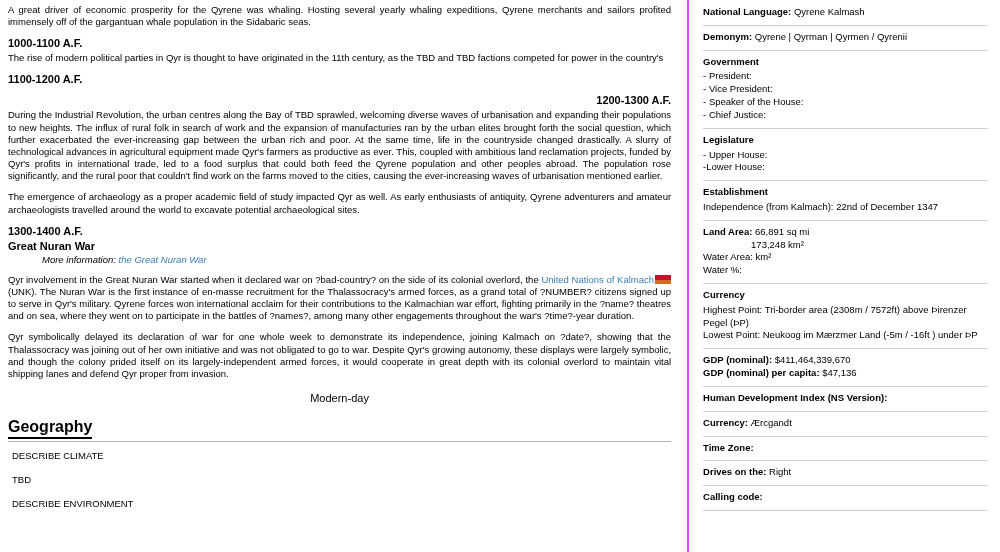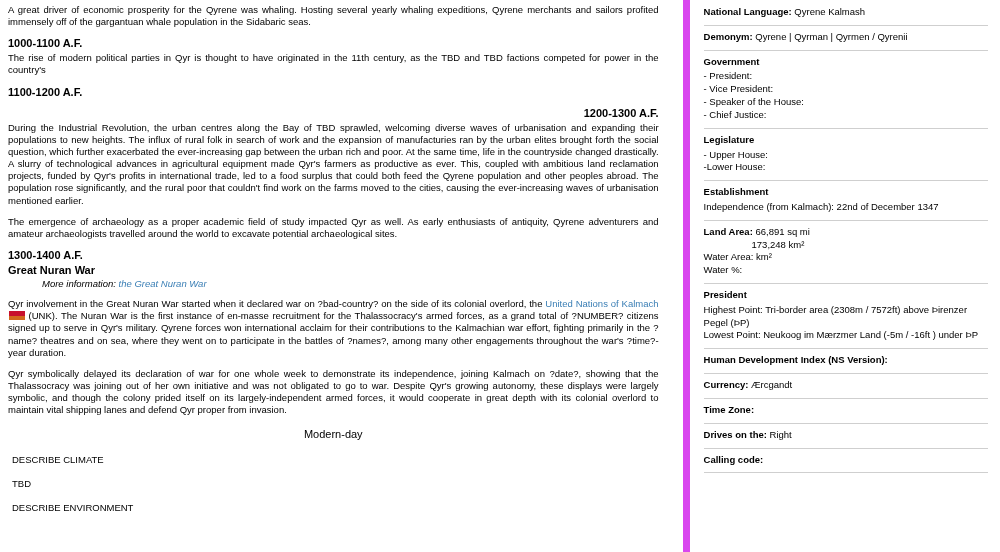--- a/index.html
+++ b/index.html
@@ -11,23 +11,23 @@
     color: #000000;
     overflow: hidden;
   }
   .page {
     display: flex;
     width: 1000px;
     height: 552px;
   }
   .left-col {
     width: 780px;
-    padding: 4px 24px 0 8px;
+    padding: 4px 16px 0 8px;
     overflow: hidden;
-    border-right: 7px solid #d946ef;
+    border-right: 2px solid #d946ef;
   }
   .right-col {
     width: 350px;
     padding: 4px 12px 0 14px;
     overflow: hidden;
   }
   p.body {
     font-size: 9.5px;
     line-height: 1.28;
     margin: 0 0 9px 0;
@@ -124,20 +124,21 @@
     </div>
 
     <p class="body">
       <span>Qyr involvement in the Great Nuran War started when it declared war on ?bad-country? on the side of its colonial overlord, the </span><a class="link" href="#">United Nations of Kalmach</a><span class="flag-chip"></span><span> (UNK). The Nuran War is the first instance of en-masse recruitment for the Thalassocracy's armed forces, as a grand total of ?NUMBER? citizens signed up to serve in Qyr's military. Qyrene forces won international acclaim for their contributions to the Kalmachian war effort, fighting primarily in the ?name? theatres and on sea, where they went on to participate in the battles of ?names?, among many other engagements throughout the war's ?time?-year duration.</span>
     </p>
 
     <p class="body">Qyr symbolically delayed its declaration of war for one whole week to demonstrate its independence, joining Kalmach on ?date?, showing that the Thalassocracy was joining out of her own initiative and was not obligated to go to war. Despite Qyr's growing autonomy, these displays were largely symbolic, and though the colony prided itself on its largely-independent armed forces, it would cooperate in great depth with its colonial overlord to maintain vital shipping lanes and defend Qyr proper from invasion.</p>
 
     <div class="modern">Modern-day</div>
 
+    <h2 class="section"><span class="inner">Geography</span></h2>
     <div class="ph">DESCRIBE CLIMATE</div>
     <div class="ph">TBD</div>
     <div class="ph">DESCRIBE ENVIRONMENT</div>
 
   </div>
 
   <div class="right-col">
 
     <div class="info-row">
       <span class="k">National Language:</span>
@@ -170,25 +171,33 @@
 
     <div class="info-row block">
       <span class="k" style="display:inline">Land Area:</span>
       <span class="v">66,891 sq mi</span>
       <span class="sub" style="margin-left:48px">173,248 km²</span>
       <span class="sub">Water Area: km²</span>
       <span class="sub">Water %:</span>
     </div>
 
     <div class="info-row block">
-      <span class="k">President</span>
+      <span class="k">Currency</span>
       <span class="sub">Highest Point: Tri-border area (2308m / 7572ft) above Þirenzer Pegel (ÞP)</span>
       <span class="sub">Lowest Point: Neukoog im Mærzmer Land (-5m / -16ft ) under ÞP</span>
     </div>
 
+    <div class="info-row">
+      <span class="k">GDP (nominal):</span>
+      <span class="v">$411,464,339,670</span>
+      <span class="sub">
+        <span class="k">GDP (nominal) per capita:</span>
+        <span class="v">$47,136</span>
+      </span>
+    </div>
 
     <div class="info-row">
       <span class="k">Human Development Index (NS Version):</span>
       <span class="v"></span>
     </div>
 
     <div class="info-row">
       <span class="k">Currency:</span>
       <span class="v">Ærcgandt</span>
     </div>

